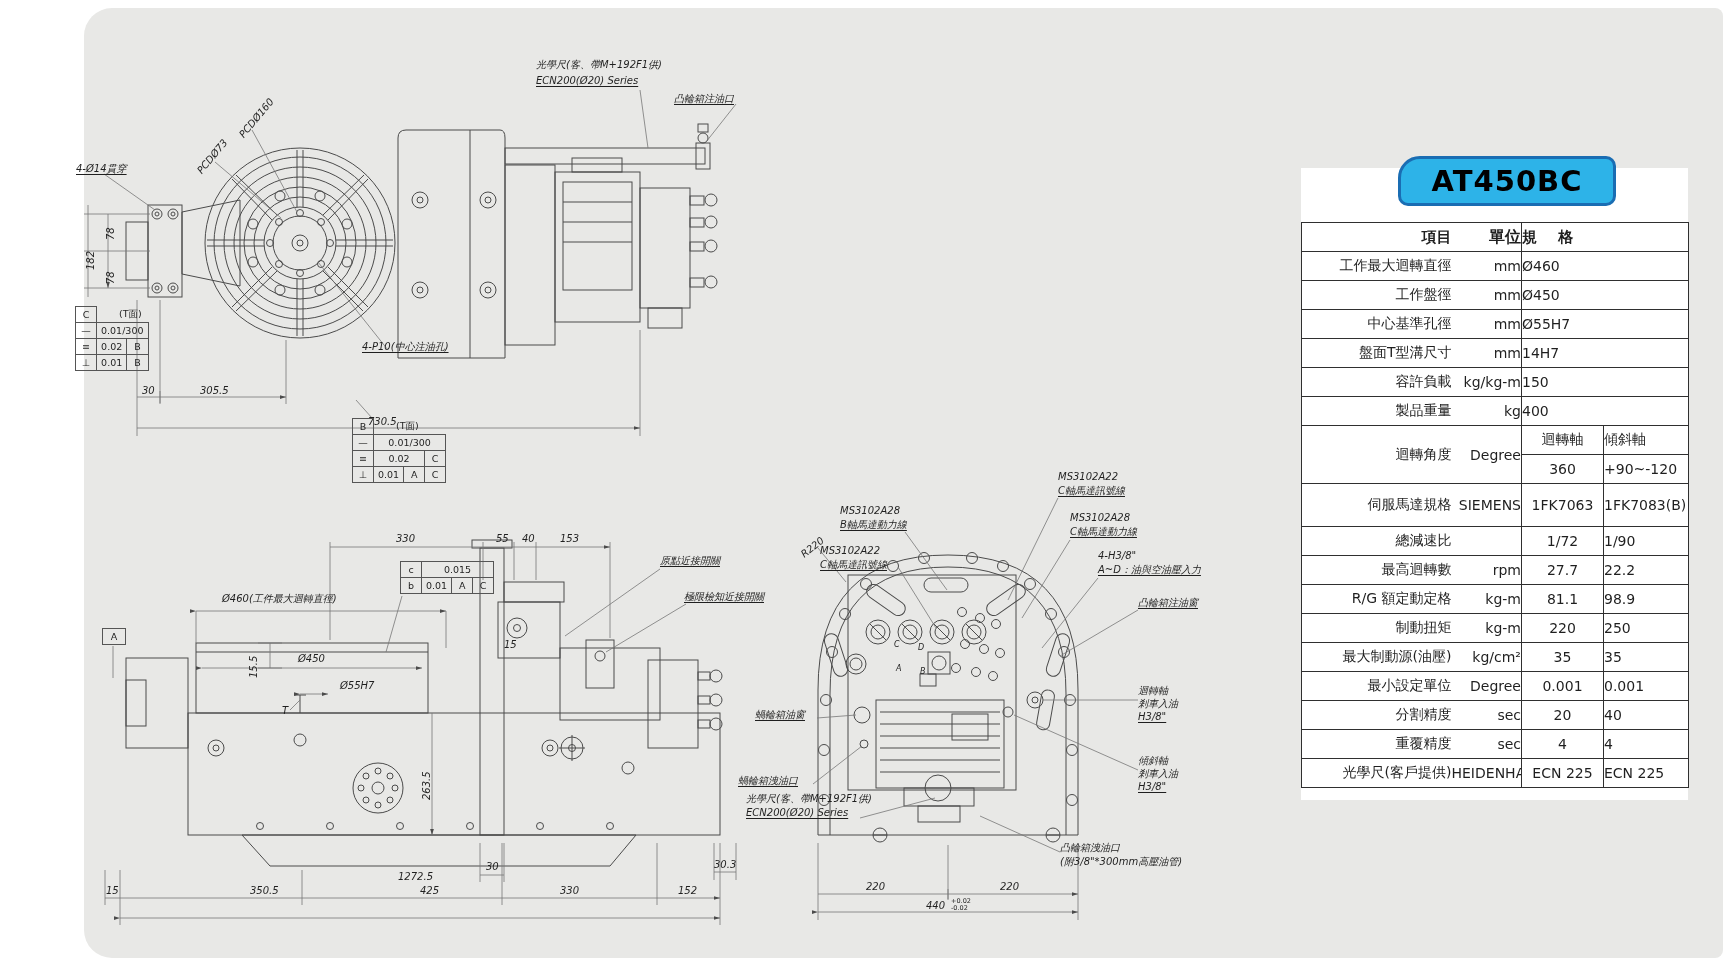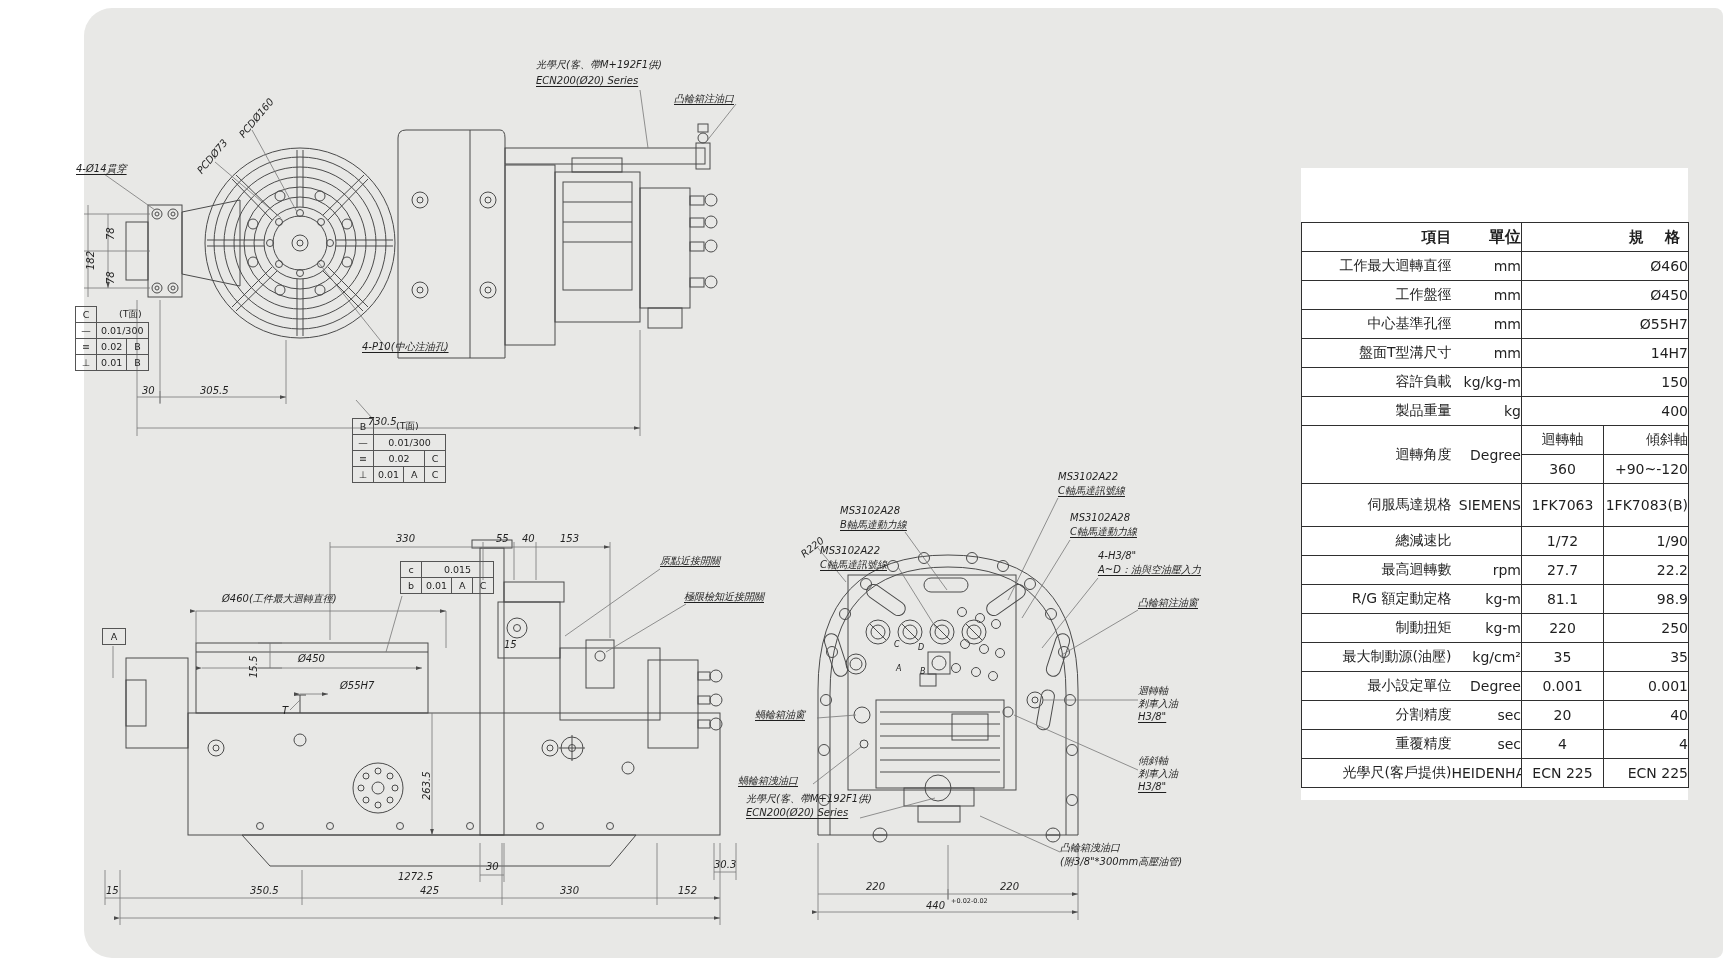--- a/index.html
+++ b/index.html
@@ -9,39 +9,39 @@
          border-radius:28px 8px 8px 28px;z-index:0}
   svg.draw{position:absolute;left:0;top:0;z-index:1}
   .ln{stroke:#4b4b4b;fill:none;stroke-width:1}
   .thin{stroke:#777;fill:none;stroke-width:.8}
   .ann{position:absolute;font-size:10px;white-space:nowrap;line-height:1.3;z-index:3;color:#1f1f1f}
   .sm{font-size:8px}
   .ul{text-decoration:underline;text-underline-offset:2px}
   .r90{transform:rotate(-90deg);transform-origin:0 0}
   .r50{transform:rotate(-50deg);transform-origin:0 0}
   .r38{transform:rotate(-38deg);transform-origin:0 0}
-  .tolstack{position:absolute;z-index:3;display:flex;flex-direction:row;font-size:6.5px;line-height:1.1}
+  .tolstack{position:absolute;z-index:3;display:flex;flex-direction:column;font-size:6.5px;line-height:1.1}
   .gdtt{position:absolute;border-collapse:collapse;font-size:9.5px;z-index:3}
   .gdtt td{border:1px solid #555;padding:0 4px;height:15px;text-align:center;min-width:12px}
   .gdtt td.nb{border:none;text-align:left;padding-left:22px}
   .panel{position:absolute;left:1301px;top:168px;width:387px;height:632px;background:#fff;z-index:4}
   .badge{position:absolute;left:97px;top:-12px;width:212px;height:44px;background:#2db3e8;
          border:3px solid #1a6db3;border-radius:22px 10px 10px 10px;display:flex;align-items:center;
          justify-content:center;font-size:29px;font-weight:bold;letter-spacing:1px;color:#000;z-index:5}
   table.spec{position:absolute;left:0;top:54px;width:387px;border-collapse:collapse;
              border:1.6px solid #2f2f2f;table-layout:fixed}
   table.spec td{border-top:1px solid #2f2f2f;font-size:14px;height:28px;padding:0;overflow:hidden}
   table.spec tr.hd td{font-weight:bold;font-size:15px}
   td.c1{text-align:right;padding-left:8px}
   td.c2{text-align:right;padding-right:6px;font-size:11.5px;border-right:1px solid #2f2f2f}
   td.c3{text-align:center;border-right:1px solid #2f2f2f}
-  td.c4{text-align:right}
+  td.c4{text-align:left}
   td.sub{font-size:13px;height:25px}
   tr.tall td{height:42px}
-  td.spn{text-align:right;letter-spacing:8px}
+  td.spn{text-align:left;letter-spacing:8px}
 </style>
 </head>
 <body>
 
 <div class="sheet"></div>
 
 <svg class="draw" width="1723" height="970">
   <defs>
     <marker id="ar" markerWidth="9" markerHeight="7" refX="8" refY="2.5" orient="auto">
       <path d="M0,0 L8,2.5 L0,5 Z" fill="#4b4b4b"></path>
@@ -482,20 +482,21 @@
 <span class="tolstack" style="left:951px;top:898px">
   <b style="font-weight:normal">+0.02</b>
     <b style="font-weight:normal">-0.02</b>
 </span>
 <i class="ann sm" style="left:894px;top:640px">C</i>
 <i class="ann sm" style="left:918px;top:643px">D</i>
 <i class="ann sm" style="left:896px;top:664px">A</i>
 <i class="ann sm" style="left:920px;top:667px">B</i>
 
 <div class="panel">
+  <div class="badge">AT450BC</div>
   <table class="spec">
     <colgroup>
         <col style="width:150px">
         <col style="width:70px">
         <col style="width:82px">
         <col style="width:85px">
       </colgroup>
     <tbody>
         <tr class="hd">
       <td class="c1">項目</td>

